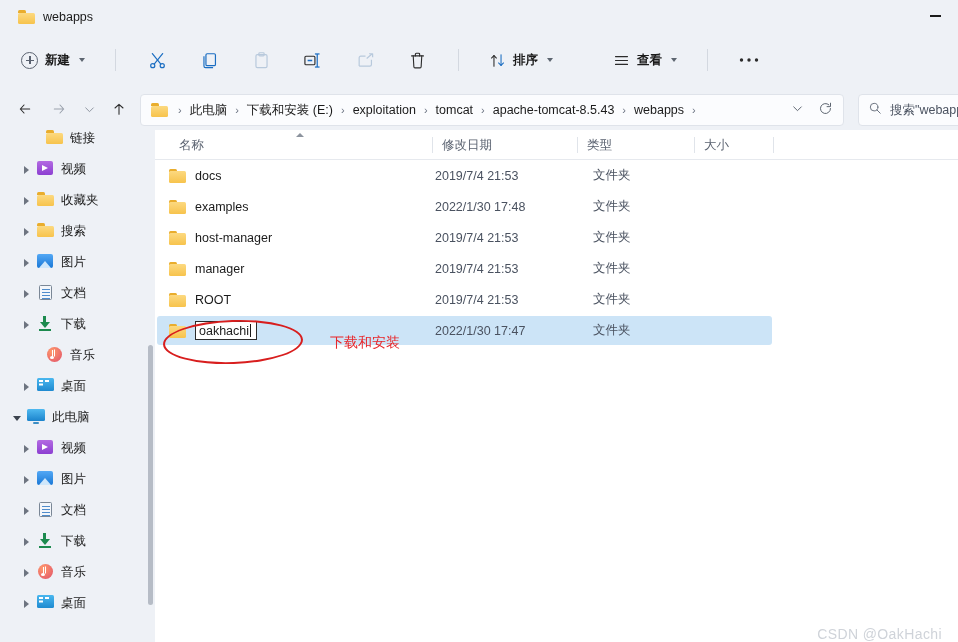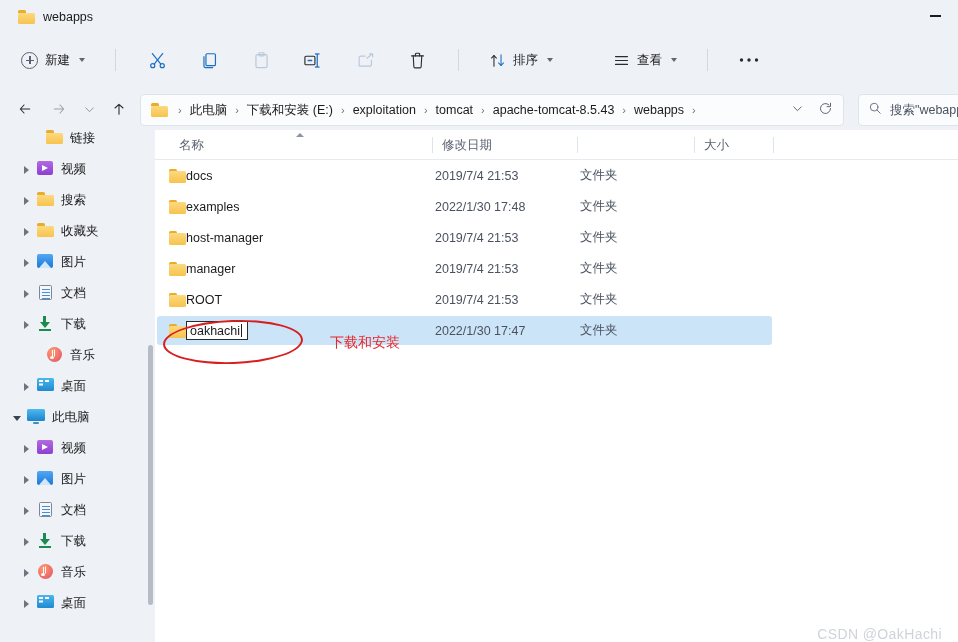--- a/index.html
+++ b/index.html
@@ -49,21 +49,21 @@
     display: flex; align-items: center;
   }
   .winbtn { width: 46px; height: 32px; display: flex; align-items: center; justify-content: center; }
   .min-dash { width: 11px; height: 1.6px; background: #1b1b1b; display:block; }
 
   
   #commandbar {
     position: absolute; left: 0; top: 32px; width: 958px; height: 56px;
     background: #eef1f6;
   }
-  .cmd-inner { display: flex; align-items: center; height: 56px; padding-left: 12px; gap: 12px; }
+  .cmd-inner { display: flex; align-items: center; height: 56px; padding-left: 12px; gap: 12px; font-weight: bold; }
   .cmd-btn {
     height: 34px; display: flex; align-items: center; gap: 7px;
     padding: 0 9px; border-radius: 5px; cursor: default;
     font-size: 12.5px; color: #1b1b1b;
   }
   .cmd-btn.icononly { padding: 0; width: 40px; justify-content: center; }
   .sep { width: 1px; height: 22px; background: #d3d8e0; margin: 0 9px; }
   .chev {
     width: 0; height: 0; border-left: 3.5px solid transparent;
     border-right: 3.5px solid transparent; border-top: 4px solid #5d6570;
@@ -190,23 +190,23 @@
   .row {
     position: relative; height: 31px; width: 803px;
     display: flex; align-items: center;
     font-size: 12.5px; color: #1b1b1b;
   }
   .row.selected .rowbg {
     position: absolute; left: 2px; top: 1px; width: 615px; height: 29px;
     background: #cce4f7; border-radius: 3px;
   }
   .cell { position: absolute; display: flex; align-items: center; }
-  .c-name { left: 14px; }
+  .c-name { left: 14px; gap: 9px; }
   .c-date { left: 280px; color: #4a5260; }
-  .c-type { left: 425px; color: #4a5260; }
+  .c-type { left: 438px; color: #4a5260; }
   .c-size { left: 545px; color: #4a5260; }
   .row .cell { z-index: 2; }
 
   
   #renamebox {
     position: relative; z-index: 3;
     width: 62px; height: 19px;
     background: #ffffff; border: 1.2px solid #2b2b2b;
     display: flex; align-items: center;
     padding: 0 3px;
@@ -473,33 +473,33 @@
         <div class="nav-item" style="padding-left: 17px;">
           <span class="nav-exp">
             <span class="r"></span>
           </span>
           <span class="nav-ico">
             <span class="folder-icon fi16">
               <span class="tabtop"></span>
               <span class="body"></span>
             </span>
           </span>
+          <span class="nav-lbl">收藏夹</span>
+        </div>
+        <div class="nav-item" style="padding-left: 17px;">
+          <span class="nav-exp">
+            <span class="r"></span>
+          </span>
+          <span class="nav-ico">
+            <span class="folder-icon fi16">
+              <span class="tabtop"></span>
+              <span class="body"></span>
+            </span>
+          </span>
           <span class="nav-lbl">搜索</span>
-        </div>
-        <div class="nav-item" style="padding-left: 17px;">
-          <span class="nav-exp">
-            <span class="r"></span>
-          </span>
-          <span class="nav-ico">
-            <span class="folder-icon fi16">
-              <span class="tabtop"></span>
-              <span class="body"></span>
-            </span>
-          </span>
-          <span class="nav-lbl">收藏夹</span>
         </div>
         <div class="nav-item" style="padding-left: 17px;">
           <span class="nav-exp">
             <span class="r"></span>
           </span>
           <span class="nav-ico">
             <span class="i-pic"></span>
           </span>
           <span class="nav-lbl">图片</span>
         </div>
@@ -618,20 +618,23 @@
     <div id="colhead">
       <div class="col" style="left:14px;width:263px;">
         <span>名称</span>
       </div>
       <div id="sortcaret"></div>
       <div class="coldiv" style="left:277px;"></div>
       <div class="col" style="left:277px;width:145px;">
         <span>修改日期</span>
       </div>
       <div class="coldiv" style="left:422px;"></div>
+      <div class="col" style="left:422px;width:117px;">
+        <span>类型</span>
+      </div>
       <div class="coldiv" style="left:539px;"></div>
       <div class="col" style="left:539px;width:79px;">
         <span>大小</span>
       </div>
       <div class="coldiv" style="left:618px;"></div>
     </div>
 
     <div id="rows">
         <div class="row">
           <div class="cell c-name">

